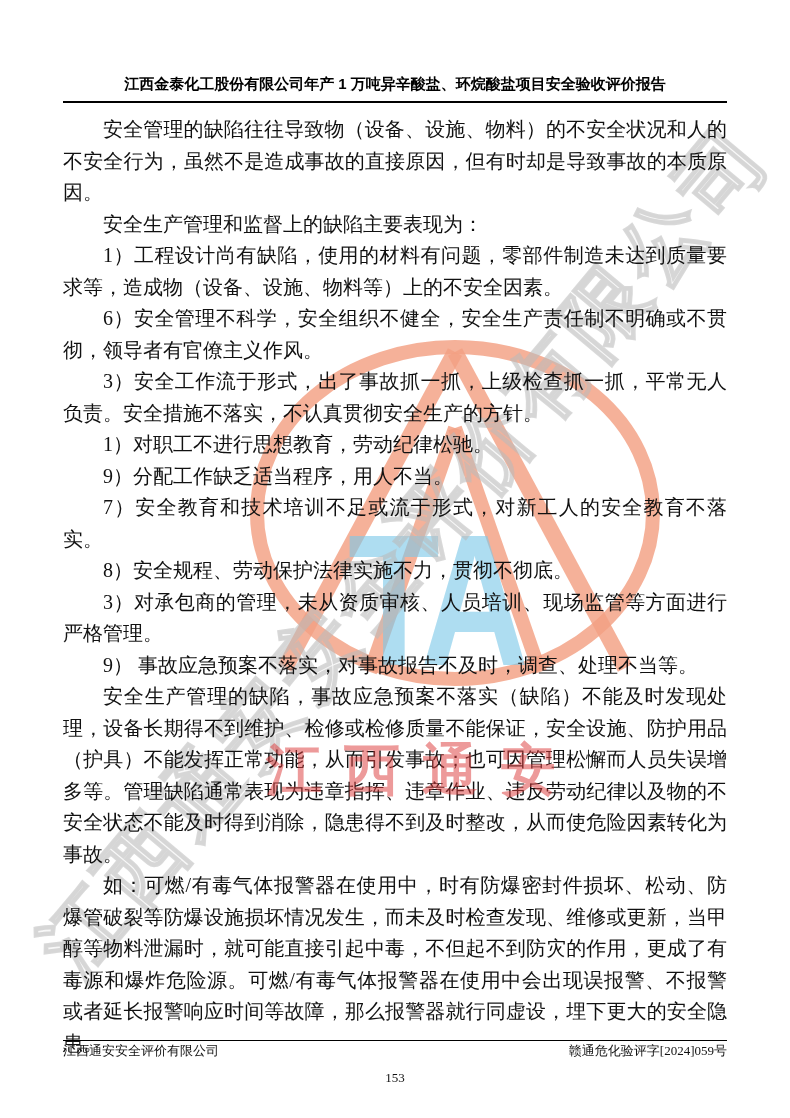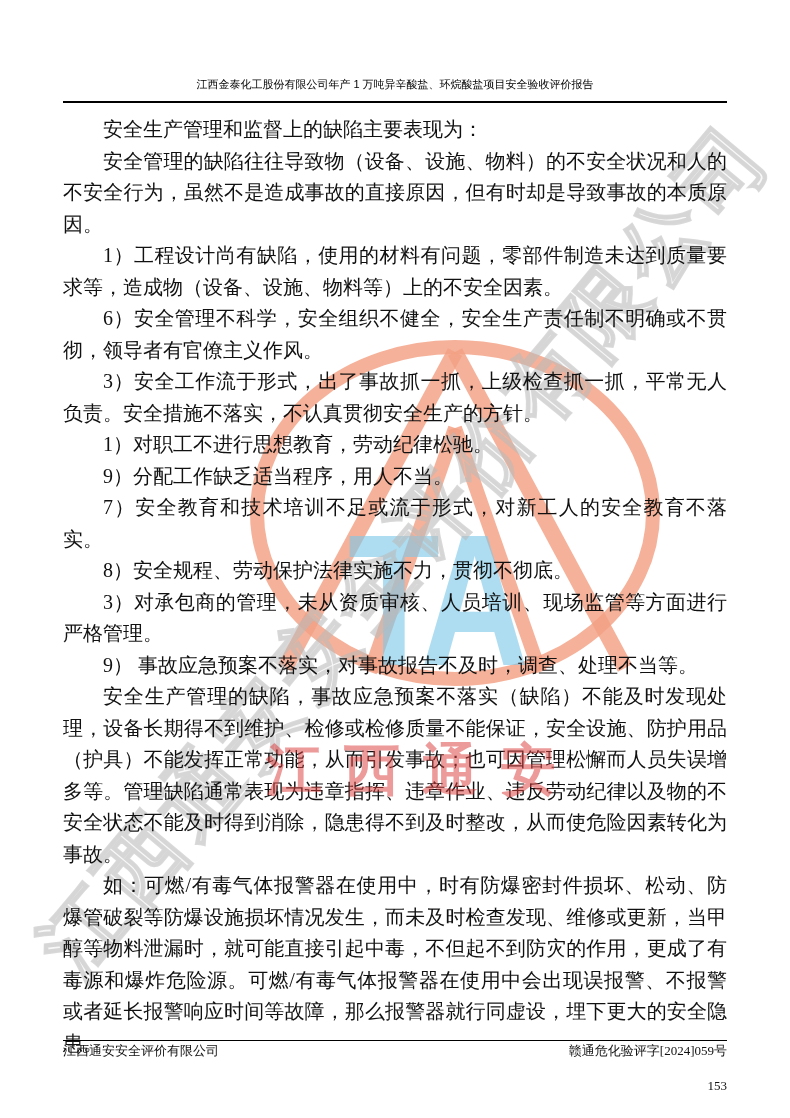--- a/index.html
+++ b/index.html
@@ -52,21 +52,21 @@
   
   .header {
     position: absolute; left: 63px; right: 63px; top: 0; z-index: 3;
     padding-top: 74px;
     border-bottom: 2px solid #000;
     padding-bottom: 7px;
     text-align: center;
   }
   .header-title {
     font-family: "Liberation Sans", "DejaVu Sans", sans-serif;
-    font-weight: normal; font-size: 11px; line-height: 20px;
+    font-weight: bold; font-size: 15px; line-height: 20px;
     color: #000;
   }
 
   
   .doc-body {
     position: absolute; left: 63px; right: 63px; top: 114px; z-index: 3;
   }
   .doc-body p {
     font-size: 20px; line-height: 31.5px;
     text-indent: 2em;
@@ -77,21 +77,21 @@
   
   .footer {
     position: absolute; left: 63px; right: 63px; top: 1040px; z-index: 3;
     border-top: 1.5px solid #000;
   }
   .footer-row {
     display: flex; justify-content: space-between;
     font-size: 13px; line-height: 17px; padding-top: 1px;
   }
   .page-number {
-    text-align: right; font-size: 13px; line-height: 16px; margin-top: 19px;
+    text-align: center; font-size: 13px; line-height: 16px; margin-top: 11px;
   }
 </style>
 </head>
 <body>
 
 <div class="page">
 
   <div class="wm-layer">
     <svg class="wm-logo-svg" width="460" height="370" viewBox="0 0 460 370">
       <g stroke="rgba(243,160,130,0.82)" fill="none">
@@ -104,22 +104,22 @@
     </svg>
     <div class="wm-ta">TA</div>
     <div class="wm-diagonal">江西通安安全评价有限公司</div>
   </div>
 
   <div class="header">
     <div class="header-title">江西金泰化工股份有限公司年产 1 万吨异辛酸盐、环烷酸盐项目安全验收评价报告</div>
   </div>
 
   <div class="doc-body">
+    <p>安全管理的缺陷往往导致物（设备、设施、物料）的不安全状况和人的不安全行为，虽然不是造成事故的直接原因，但有时却是导致事故的本质原因。</p>
     <p>安全生产管理和监督上的缺陷主要表现为：</p>
-    <p>安全管理的缺陷往往导致物（设备、设施、物料）的不安全状况和人的不安全行为，虽然不是造成事故的直接原因，但有时却是导致事故的本质原因。</p>
     <p>1）工程设计尚有缺陷，使用的材料有问题，零部件制造未达到质量要求等，造成物（设备、设施、物料等）上的不安全因素。</p>
     <p>6）安全管理不科学，安全组织不健全，安全生产责任制不明确或不贯彻，领导者有官僚主义作风。</p>
     <p>3）安全工作流于形式，出了事故抓一抓，上级检查抓一抓，平常无人负责。安全措施不落实，不认真贯彻安全生产的方针。</p>
     <p>1）对职工不进行思想教育，劳动纪律松驰。</p>
     <p>9）分配工作缺乏适当程序，用人不当。</p>
     <p>7）安全教育和技术培训不足或流于形式，对新工人的安全教育不落实。</p>
     <p>8）安全规程、劳动保护法律实施不力，贯彻不彻底。</p>
     <p>3）对承包商的管理，未从资质审核、人员培训、现场监管等方面进行严格管理。</p>
     <p>9） 事故应急预案不落实，对事故报告不及时，调查、处理不当等。</p>
     <p>安全生产管理的缺陷，事故应急预案不落实（缺陷）不能及时发现处理，设备长期得不到维护、检修或检修质量不能保证，安全设施、防护用品（护具）不能发挥正常功能，从而引发事故；也可因管理松懈而人员失误增多等。管理缺陷通常表现为违章指挥、违章作业、违反劳动纪律以及物的不安全状态不能及时得到消除，隐患得不到及时整改，从而使危险因素转化为事故。</p>

